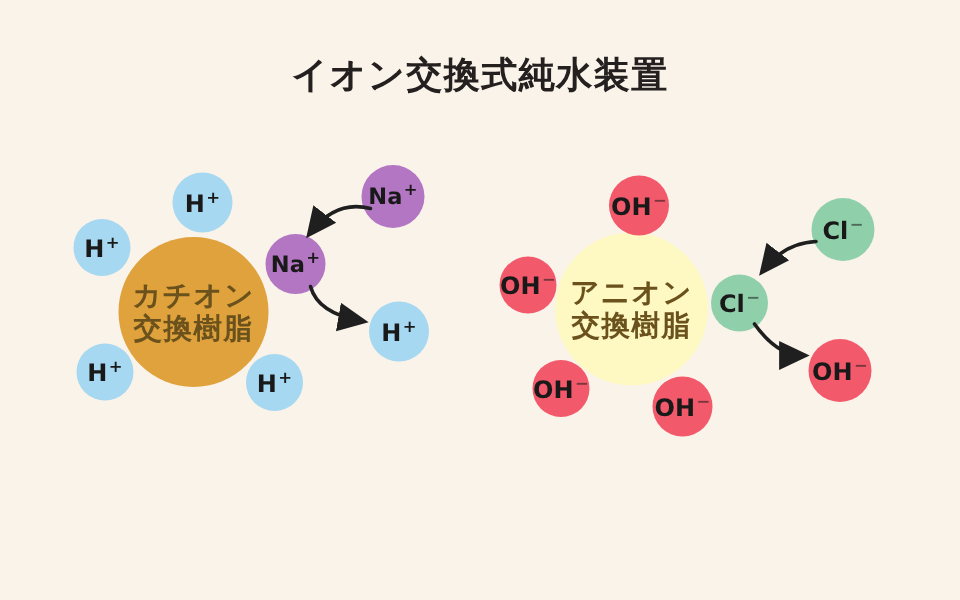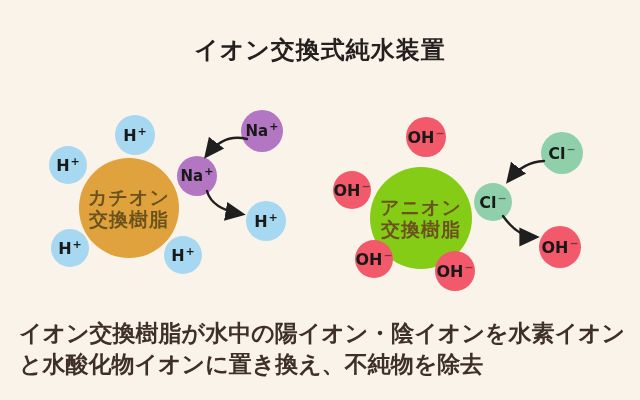--- a/index.html
+++ b/index.html
@@ -101,21 +101,21 @@
     </div>
     <div class="circle ion" style="left: 241px; top: 110px; width: 42px; height: 42px; font-size: 15px; background-color: rgb(179, 118, 195);">
       <span><span>Na</span><span class="charge">+</span></span>
     </div>
     <div class="circle ion" style="left: 246px; top: 201px; width: 40px; height: 40px; background-color: rgb(166, 216, 241);">
       <span><span>H</span><span class="charge">+</span></span>
     </div>
   </div>
 
   <div>
-    <div class="circle resin" style="left: 370px; top: 167px; width: 102px; height: 102px; background-color: #84cc16;">
+    <div class="circle resin" style="left: 370px; top: 155px; width: 102px; height: 102px; background-color: #fef9c3;">
       <div>
         <div>アニオン</div>
         <div>交換樹脂</div>
       </div>
     </div>
 
     <div class="circle ion" style="left: 406px; top: 117px; width: 40px; height: 40px; background-color: rgb(242, 89, 107);">
       <span><span>OH</span><span class="charge neg">−</span></span>
     </div>
     <div class="circle ion" style="left: 333px; top: 171px; width: 38px; height: 38px; background-color: rgb(242, 89, 107);">
@@ -143,18 +143,14 @@
       <marker id="ah" markerWidth="10" markerHeight="10" refX="6.5" refY="4.5" orient="auto">
         <path d="M0,0.5 L8.5,4.5 L0,8.5 Z" fill="#1f1f1f"></path>
       </marker>
     </defs>
     <path class="arrow" d="M247,139 Q224,133 207,155" marker-end="url(#ah)"></path>
     <path class="arrow" d="M207,191 Q212,209 241,214" marker-end="url(#ah)"></path>
     <path class="arrow" d="M544,161 Q523,162 509,180" marker-end="url(#ah)"></path>
     <path class="arrow" d="M503,216 Q518,237 535,237" marker-end="url(#ah)"></path>
   </svg>
 
-  <div class="caption">
-    <div>イオン交換樹脂が水中の陽イオン・陰イオンを水素イオン</div>
-    <div>と水酸化物イオンに置き換え、不純物を除去</div>
-  </div>
 
 </div>
 
 </body></html>

